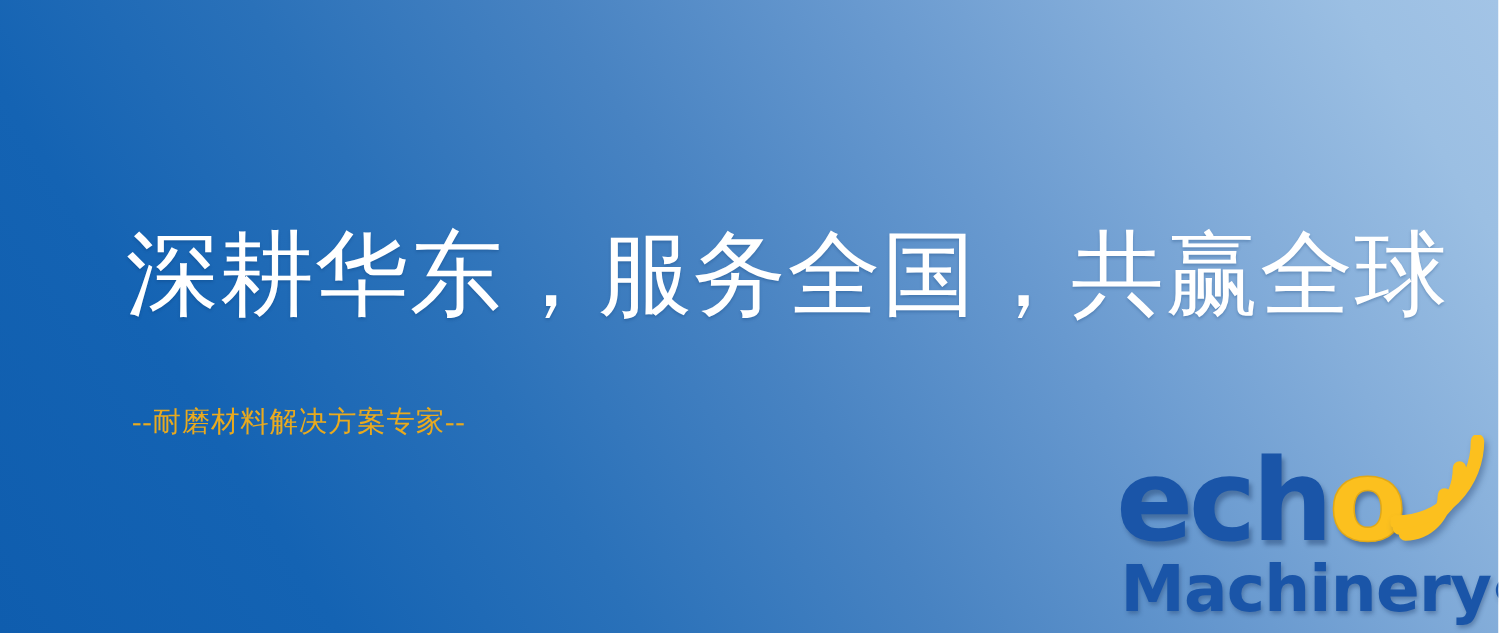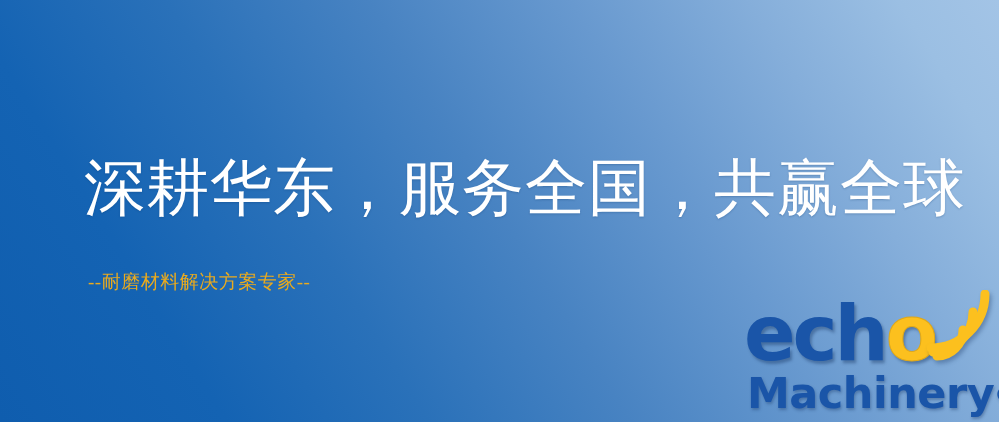--- a/index.html
+++ b/index.html
@@ -26,21 +26,21 @@
         #a3c4e6 100%);
     font-family: "Liberation Sans", sans-serif;
     user-select: none;
   }
 
   
   #headline {
     position: absolute;
     left: 84px;
     top: 152px;
-    font-family: Liberation Serif, serif;
+    font-family: Liberation Mono, monospace;
     font-size: 62px;
     line-height: 72px;
     font-weight: 400;
     color: #ffffff;
     letter-spacing: 1px;
     white-space: nowrap;
     text-shadow: 0 1px 2px rgba(8, 52, 104, 0.25);
   }
 
   

